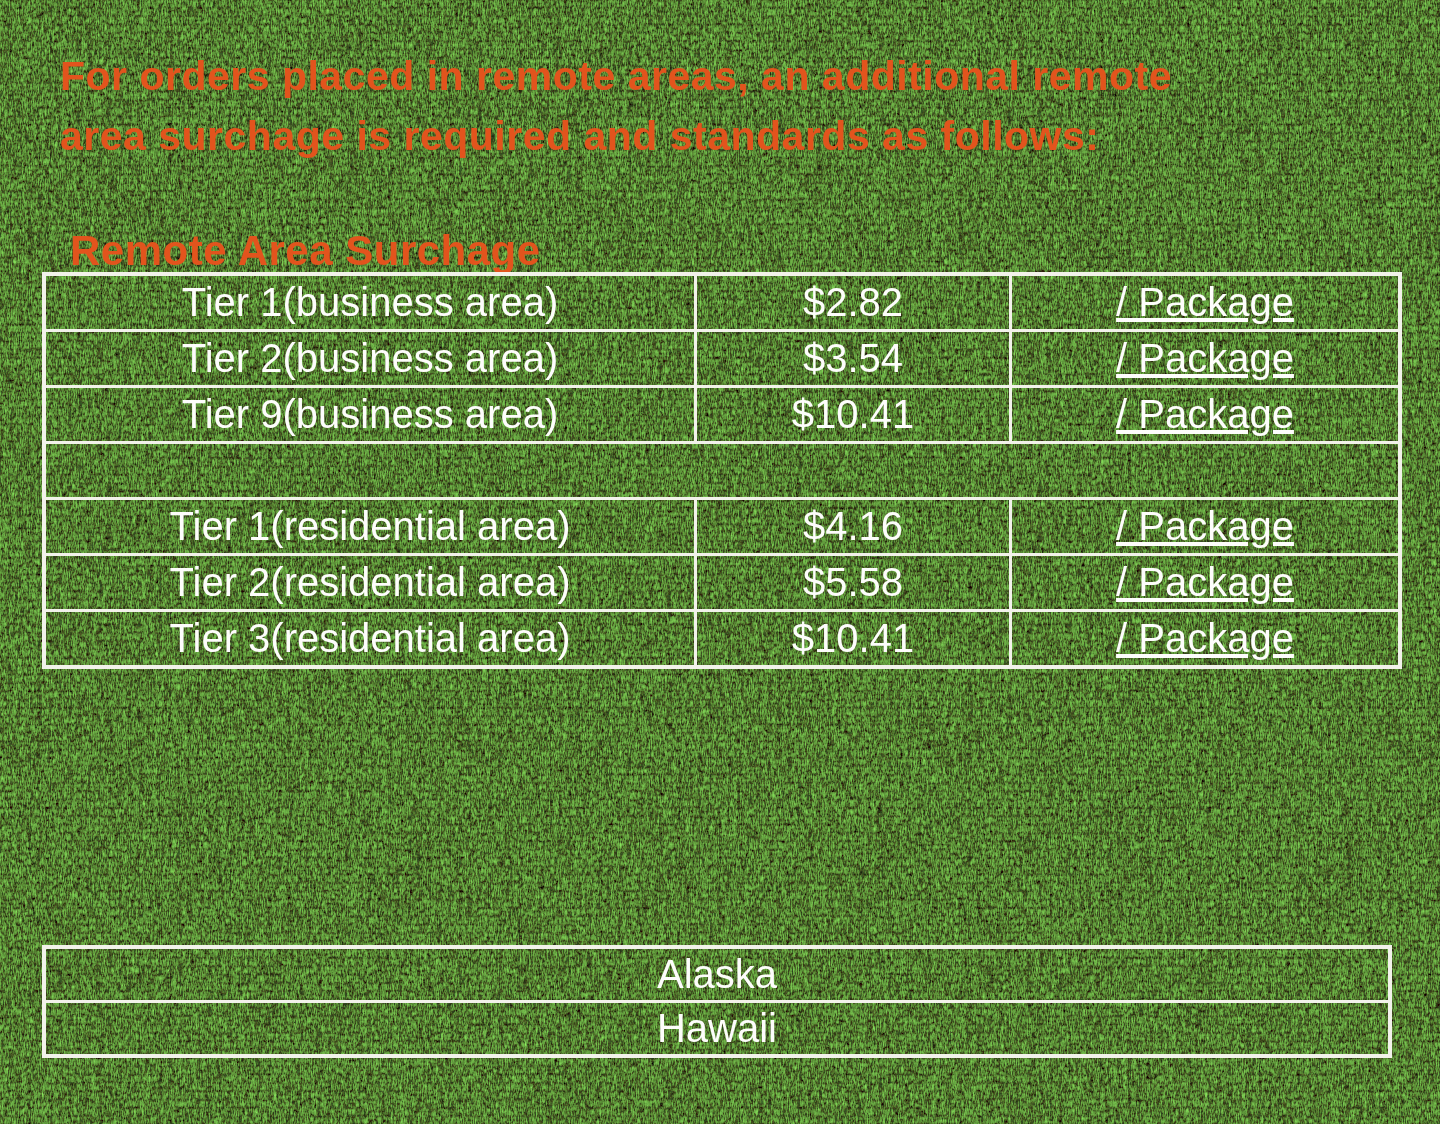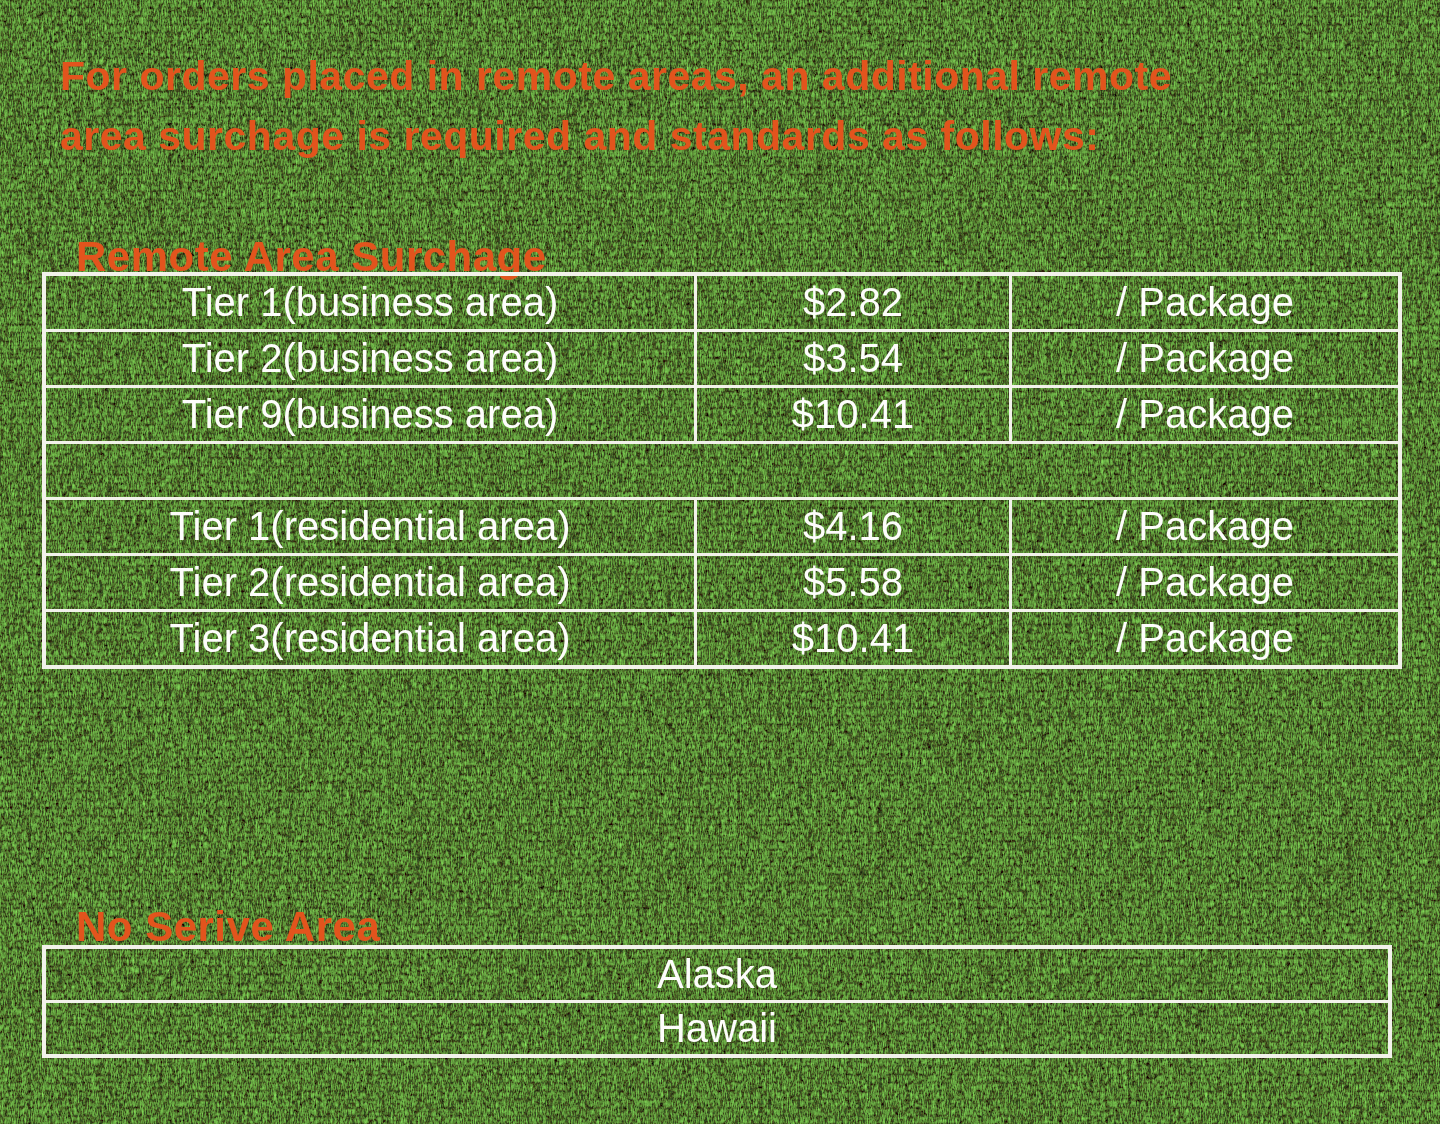--- a/index.html
+++ b/index.html
@@ -32,21 +32,21 @@
     top: 46px;
     margin: 0;
     color: #E2541D;
     font-size: 41px;
     font-weight: bold;
     line-height: 60px;
     letter-spacing: 0.5px;
   }
   .section-title {
     position: absolute;
-    margin: 16px;
+    margin: 10px;
     color: #E2541D;
     font-size: 42px;
     font-weight: bold;
     line-height: 46px;
     letter-spacing: 0.5px;
   }
   .title-surcharge { left: 60px; top: 218px; }
   .title-noserve   { left: 60px; top: 888px; }
 
   table.grid {
@@ -65,21 +65,21 @@
     color: #FDFDFB;
     font-size: 40px;
     text-align: center;
     vertical-align: middle;
     overflow: hidden;
     padding: 0;
   }
   .table-surcharge td { height: 53px; }
   .table-surcharge .col-tier  { width: 648px; }
   .table-surcharge .col-price { width: 312px; }
-  .table-surcharge .col-unit  { width: 386px; }
+  .table-surcharge .col-unit  { width: 386px; text-decoration: underline; }
 
   .spacer-cell { height: 54px; }
 
   .note-cell {
     height: auto;
     text-align: left;
     padding: 14px 62px 26px 12px;
     line-height: 58px;
     font-size: 40px;
   }
@@ -152,21 +152,20 @@
         <td class="col-unit">/ Package</td>
       </tr>
       <tr>
         <td class="col-tier">Tier 3(residential area)</td>
         <td class="col-price">$10.41</td>
         <td class="col-unit">/ Package</td>
       </tr>
     </tbody>
       </table>
 
-    <h2 class="section-title title-noserve">No Serive Area</h2>
 
     <table class="grid table-noserve">
       <tbody>
           <tr>
         <td>Alaska</td>
       </tr>
       <tr>
         <td>Hawaii</td>
       </tr>
     </tbody>

